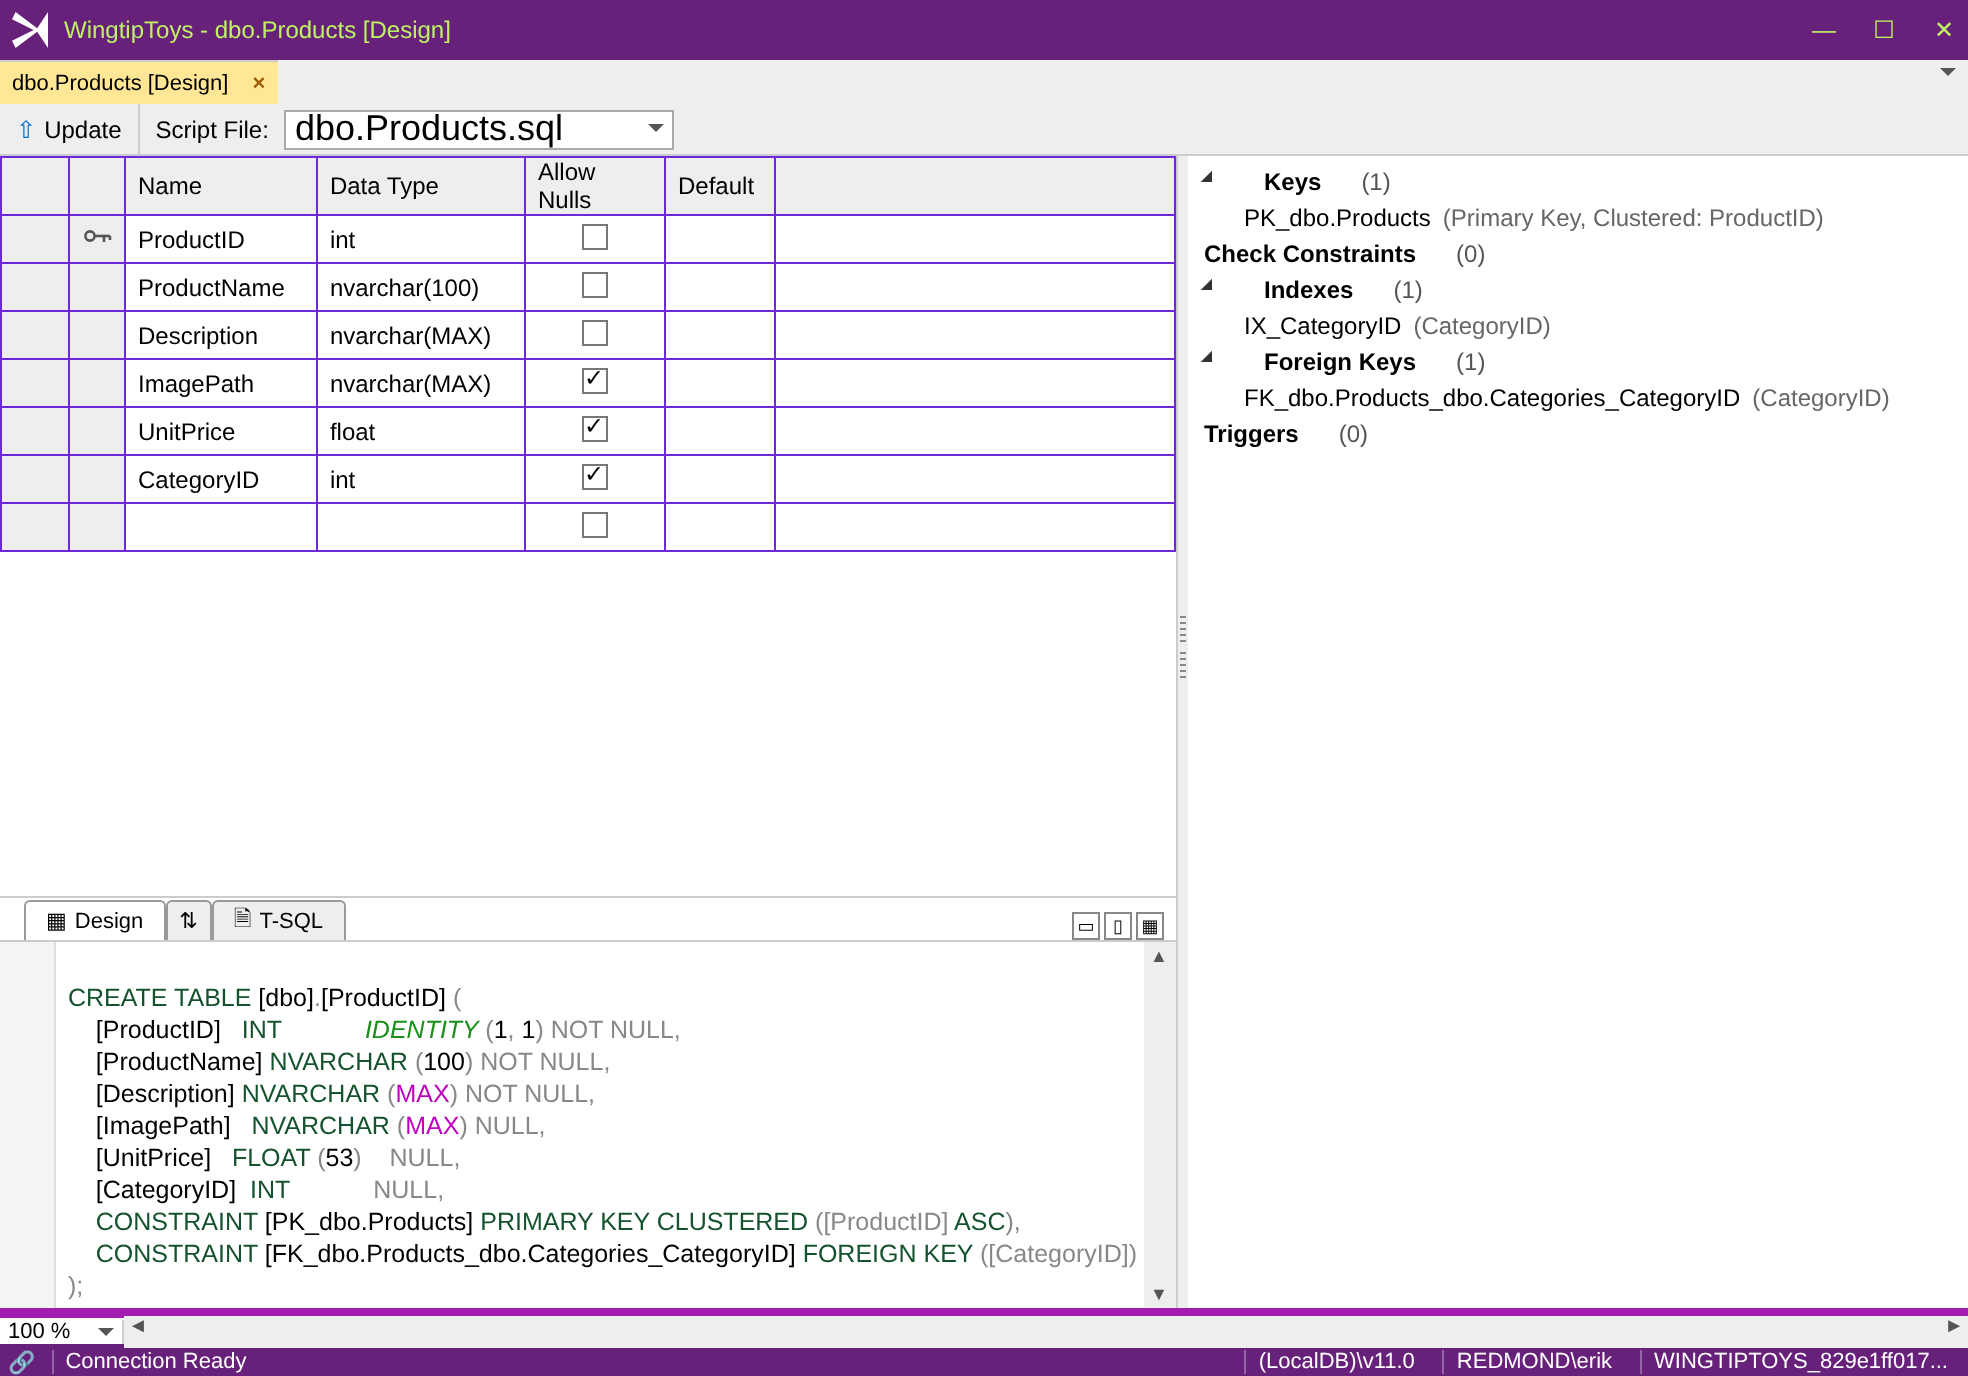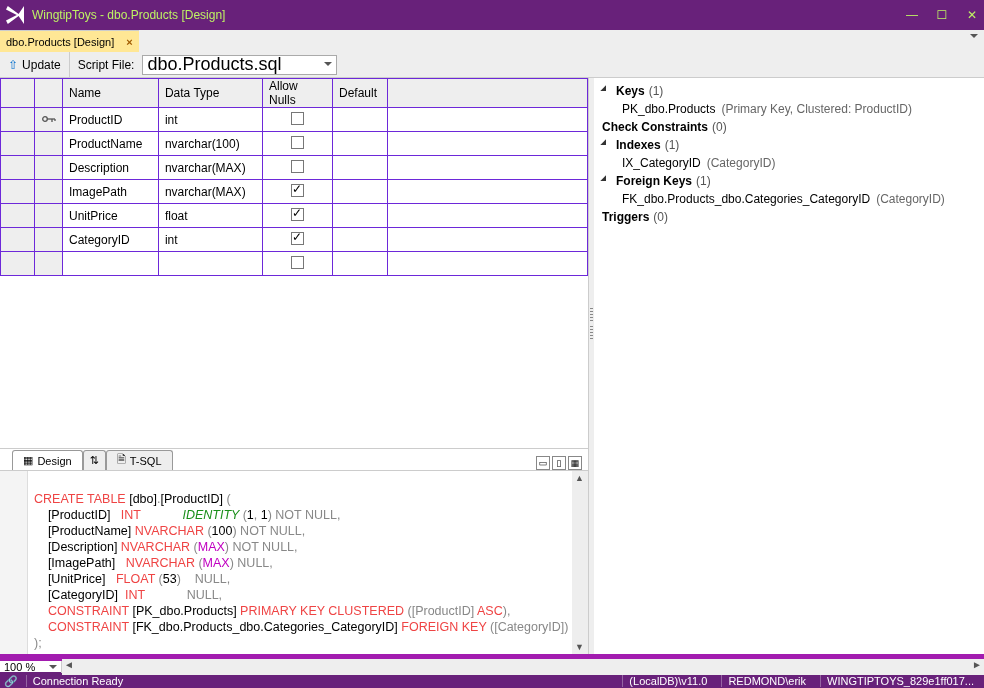--- a/index.html
+++ b/index.html
@@ -40,43 +40,43 @@
 table.colgrid .rowhdr { width:34px; background:#eee; text-align:center; padding:0;}
 table.colgrid .keycell { width:28px; background:#eee; text-align:center; padding:0;}
 .chk { display:inline-block; width:13px; height:13px; border:1px solid #777; background:#fff; position:relative;}
 .chk.checked::after { content:"✓"; position:absolute; top:-3px; left:0; font-size:12px;}
 
 
 .gridblank { flex:1; background:#fff; }
 
 
 .sidepanel { flex:0 0 390px; font-size:12px; padding:4px 8px; overflow:auto; position:relative;}
-.sidepanel .hdr { display:flex; align-items:center; gap:4px; font-weight:bold; padding:2px 0;}
+.sidepanel .hdr { display:flex; align-items:center; gap:20px; font-weight:bold; padding:2px 0;}
 .sidepanel .hdr .tri { width:0;height:0;border:4px solid transparent; border-left-color:#333; transform:rotate(45deg); margin-right:2px;}
 .sidepanel .hdr .cnt { font-weight:normal; color:#555;}
 .sidepanel .item { padding:2px 0 2px 20px;}
 .sidepanel .item .sec { color:#666; margin-left:6px;}
 .splitter-v { width:5px; background:#eee; cursor:col-resize; position:relative;}
 .splitter-v::before,.splitter-v::after{content:"";position:absolute;left:1px;width:3px;height:14px;background:repeating-linear-gradient(#888 0,#888 1px,transparent 1px,transparent 3px);}
 .splitter-v::before{top:40%;} .splitter-v::after{top:calc(40% + 18px);}
 
 
 .bottomtabs { height:22px; display:flex; align-items:flex-end; background:#fff; border-top:1px solid #ccc; padding-left:12px; gap:0; position:relative;}
 .bottomtabs .btab { height:20px; border:1px solid #999; border-bottom:none; padding:0 10px; font-size:11px; display:flex; align-items:center; gap:4px; background:#eee; border-radius:3px 3px 0 0;}
 .bottomtabs .btab.active { background:#fff;}
 .bottomtabs .spacer { flex:1;}
 .bottomtabs .rbtns { display:flex; gap:2px; padding-right:6px;}
 .bottomtabs .rbtns span { width:14px;height:14px;border:1px solid #888; font-size:9px; display:flex;align-items:center;justify-content:center;}
 
 .sqlwrap { height:184px; display:flex; flex-direction:column; border-top:1px solid #ccc;}
 .sqlpane { flex:1; overflow:auto; position:relative; font-family:Consolas,monospace; font-size:12.5px; padding:4px 6px 4px 34px; white-space:pre; line-height:16px;}
 .sqlpane .gutter { position:absolute; left:0; top:0; bottom:0; width:28px; background:#f4f4f4; border-right:1px solid #ddd;}
-.kw { color:#ef4444;} .grn{color:#1a8f1a;font-style:italic;} .mag{color:#c000c0;} .gry{color:#888;}
-
-.zoomrow { height:18px; display:flex; align-items:center; font-size:11px; border-top:7px solid #a21caf;}
+.kw { color:#14532d;} .grn{color:#1a8f1a;font-style:italic;} .mag{color:#c000c0;} .gry{color:#888;}
+
+.zoomrow { height:18px; display:flex; align-items:center; font-size:11px; border-top:5px solid #a21caf;}
 .zoomrow .zoom { width:62px; padding:0 4px; border-right:1px solid #ccc; display:flex; justify-content:space-between;}
 .zoomrow .zoom .caret{border:4px solid transparent;border-top-color:#555;margin-top:4px;}
 .zoomrow .hscroll { flex:1; background:#eee; position:relative; height:16px;}
 .zoomrow .hscroll::before{content:"◄";position:absolute;left:2px;top:0;font-size:10px;color:#555;}
 .zoomrow .hscroll::after{content:"►";position:absolute;right:2px;top:0;font-size:10px;color:#555;}
 
 .statusbar { height:18px; background:#68217a; color:#fff; font-size:11px; display:flex; align-items:center; padding:0 4px; gap:8px;}
 .statusbar .seg { padding:0 6px; border-left:1px solid rgba(255,255,255,0.3); white-space:nowrap; overflow:hidden; text-overflow:ellipsis;}
 .statusbar .seg:first-child{border-left:none;}
 

